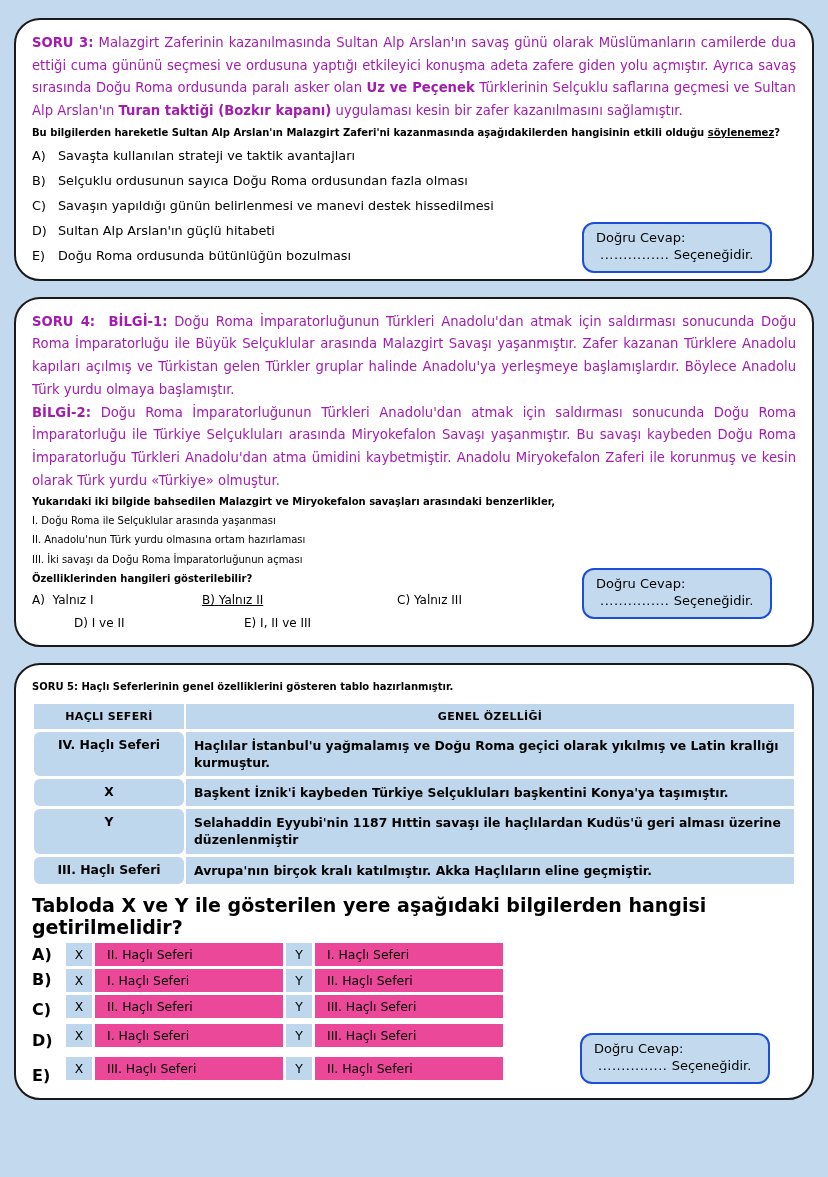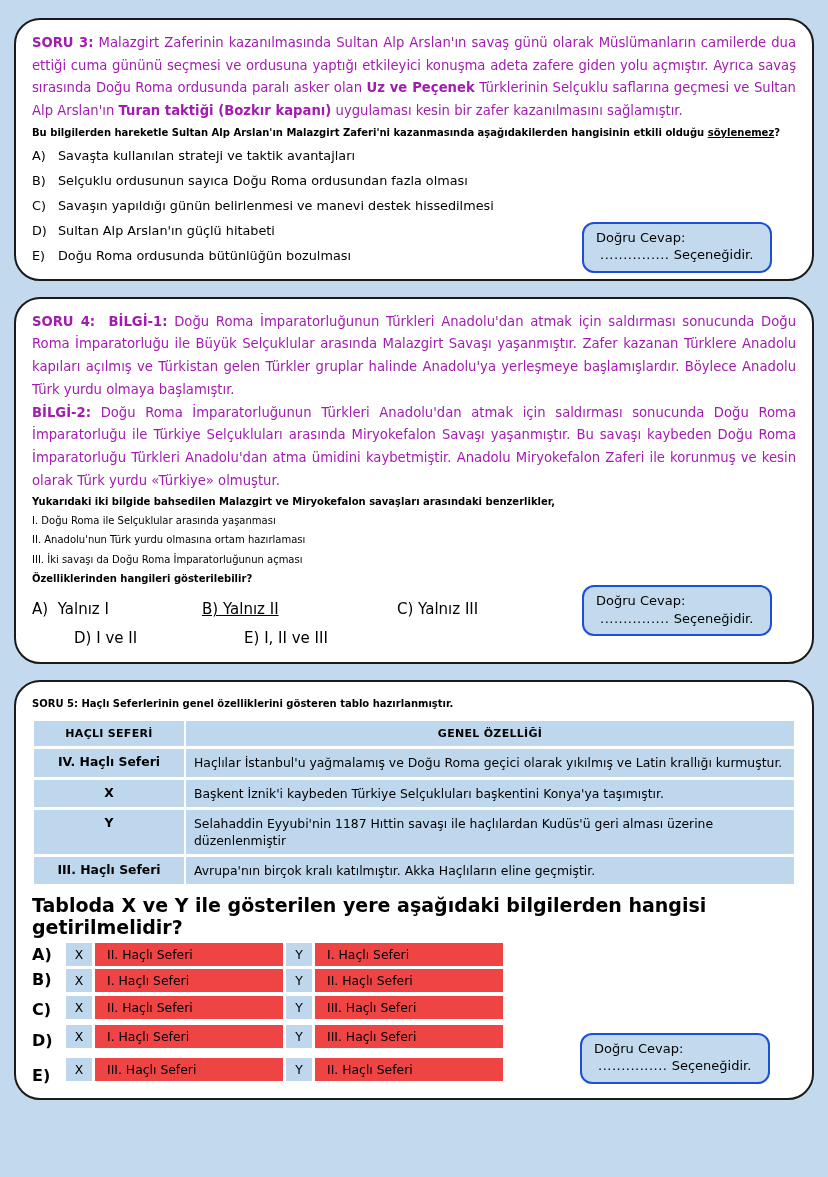--- a/index.html
+++ b/index.html
@@ -57,21 +57,21 @@
   .opt-key { width: 26px; flex: 0 0 26px; }
   .opt-txt { flex: 1; }
 
   
   .roman {
     font-size: 10px;
     line-height: 1.95;
   }
 
   
-  .inline-opts { font-size: 15px; margin-top: 8px; }
+  .inline-opts { font-size: 12px; margin-top: 2px; }
   .inline-row { display: flex; line-height: 1.9; }
   .io { white-space: nowrap; }
   .io-a { width: 170px; }
   .io-b { width: 195px; text-decoration: underline; }
   .io-c { width: 160px; }
   .io-d { width: 170px; margin-left: 42px; }
   .io-e { width: 195px; }
 
   
   .answer-box {
@@ -98,33 +98,35 @@
     border-collapse: separate;
     border-spacing: 2px 3px;
     margin-top: 6px;
     font-size: 12.4px;
   }
   .crus-table td, .crus-table th {
     background: #bed7ec;
     padding: 5px 8px;
     color: #000;
     vertical-align: top;
+    font-weight: bold;
   }
   .crus-table th {
     font-weight: bold;
     font-size: 11px;
     text-align: center;
     padding: 6px 8px;
     letter-spacing: .3px;
   }
   .crus-table td.cname {
     width: 150px;
     text-align: center;
     font-weight: bold;
     white-space: nowrap;
+    border-radius: 6px;
   }
   .crus-table td.cdesc { line-height: 1.38; }
 
   
   .choice-wrap { margin-top: 5px; }
   .choice-row {
     display: flex;
     align-items: center;
     margin-bottom: 3px;
   }
@@ -142,21 +144,21 @@
   .ck-e { padding-top: 13px; }
 
   .choice-cells { display: flex; gap: 3px; font-size: 12.4px; }
   .cc-var {
     background: #bed7ec;
     width: 26px;
     text-align: center;
     padding: 4px 0;
   }
   .cc-val {
-    background: #ef4444;
+    background: #ec4899;
     width: 188px;
     padding: 4px 0 4px 12px;
   }
 
   .q5-sub {
     font-weight: bold;
     font-size: 19px;
     margin-top: 7px;
   }
 </style>

